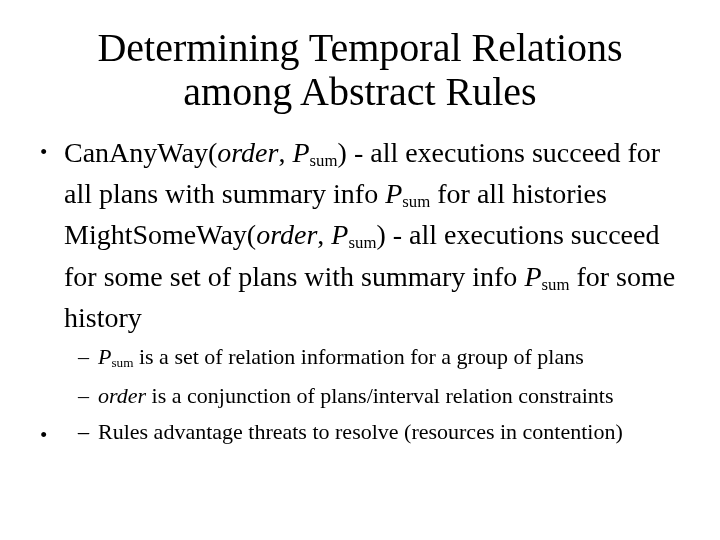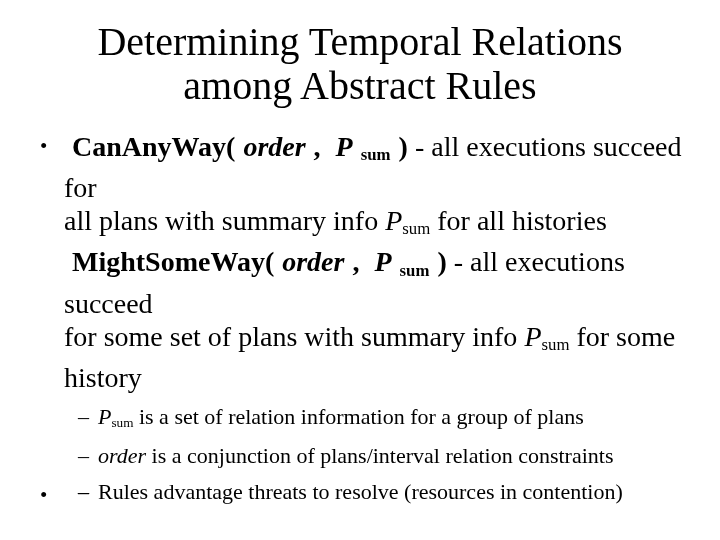--- a/index.html
+++ b/index.html
@@ -6,21 +6,21 @@
   .slide {
     position: relative;
     width: 720px;
     height: 540px;
     background: #ffffff;
     color: #000000;
     font-family: "Liberation Serif", "DejaVu Serif", serif;
     overflow: hidden;
   }
   .title {
-    padding-top: 20px;
+    padding-top: 26px;
     text-align: center;
     font-size: 40px;
     line-height: 44px;
     font-weight: normal;
   }
   .content {
     margin-top: 22px;
     margin-left: 40px;
     margin-right: 4px;
   }
@@ -35,21 +35,21 @@
   .lvl2 {
     font-size: 22px;
     line-height: 26px;
     padding-left: 58px;
     margin-top: 7px;
   }
   .lvl1 + .lvl2 { margin-top: 10px; }
   .marker { position: absolute; top: 0; }
   .lvl1 > .marker { left: 0; font-size: 21px; line-height: 33px; }
   .lvl2 > .marker { left: 38px; font-size: 22px; line-height: 26px; }
-  .b { font-weight: bold; margin-left: 8px; }
+  .b { font-weight: normal; }
   .i { font-style: italic; text-align: right; }
   .sub {
     font-size: 0.6em;
     vertical-align: -0.25em;
     letter-spacing: 0;
   }
 </style>
 </head>
 <body>
 

